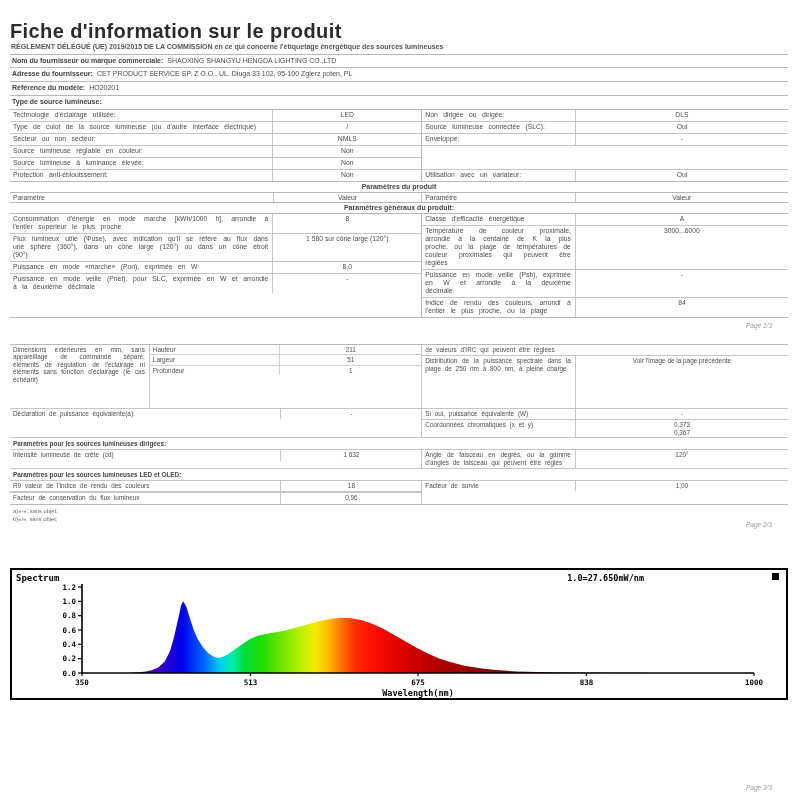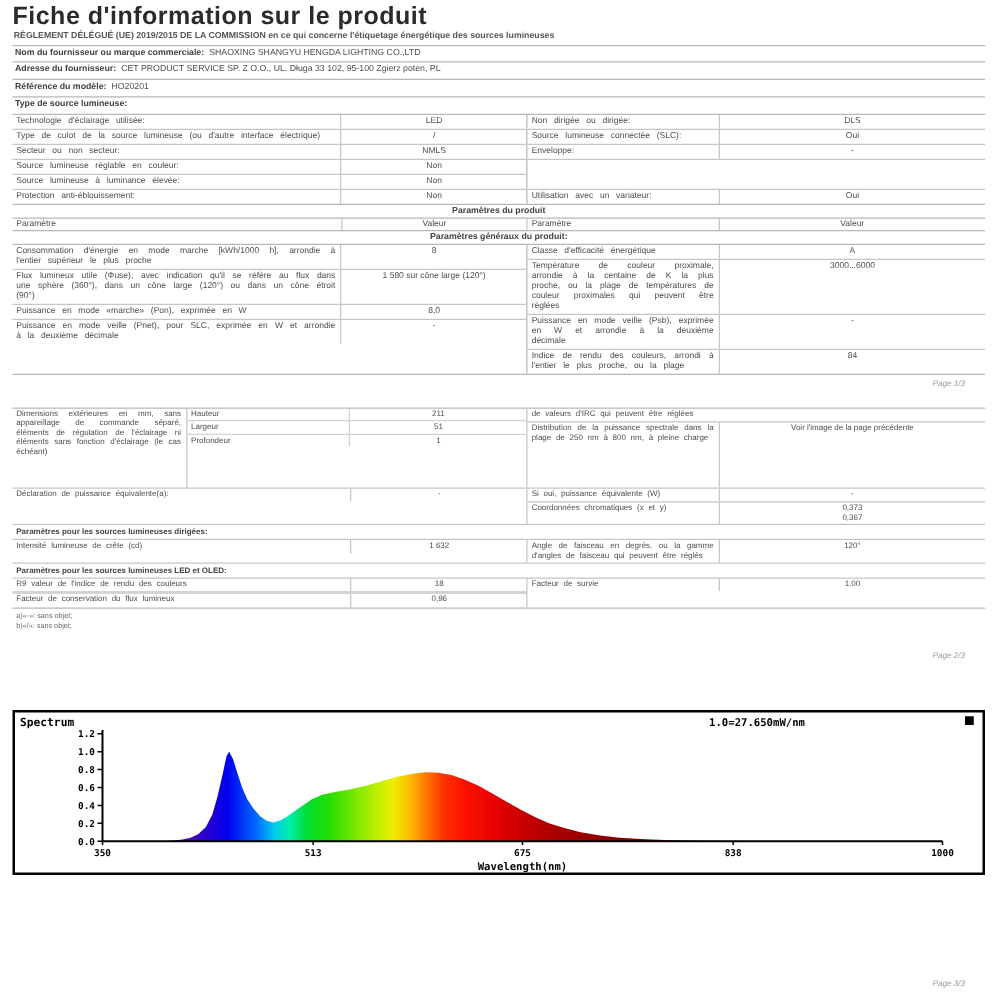--- a/index.html
+++ b/index.html
@@ -1,21 +1,21 @@
 <!DOCTYPE html>
 <html><head>
 <meta charset="utf-8">
 <style>
   * { margin:0; padding:0; box-sizing:border-box; }
   html,body { background:#fff; }
   body {
     position:relative; width:798px; height:798px; overflow:hidden;
     font-family:"Liberation Sans", sans-serif; color:#4d4d4d;
   }
-  .block1 { margin:3px 10px 0 10px; }
+  .block1 { margin:21px 10px 0 10px; }
   h1.title { font-size:20px; font-weight:bold; color:#2b2b2b; letter-spacing:.4px; line-height:1.05; }
   .subtitle { font-size:7px; font-weight:bold; color:#565656; line-height:1.22; padding:1px 1px 2px 1px; border-bottom:1px solid #b8b8b8; }
   .hrow { display:flex; gap:4px; font-size:7px; line-height:1.25; padding:2px 2px; border-bottom:1px solid #b8b8b8; }
   .hlabel { font-weight:bold; color:#3f3f3f; white-space:nowrap; }
   .hvalue { color:#4d4d4d; }
 
   
   .ttable { display:flex; align-items:stretch; border-bottom:1px solid #b8b8b8; font-size:6.8px; line-height:1.18; }
   .lhalf { width:53%; border-right:1px solid #b8b8b8; display:flex; flex-direction:column; }
   .rhalf { width:47%; display:flex; flex-direction:column; }

